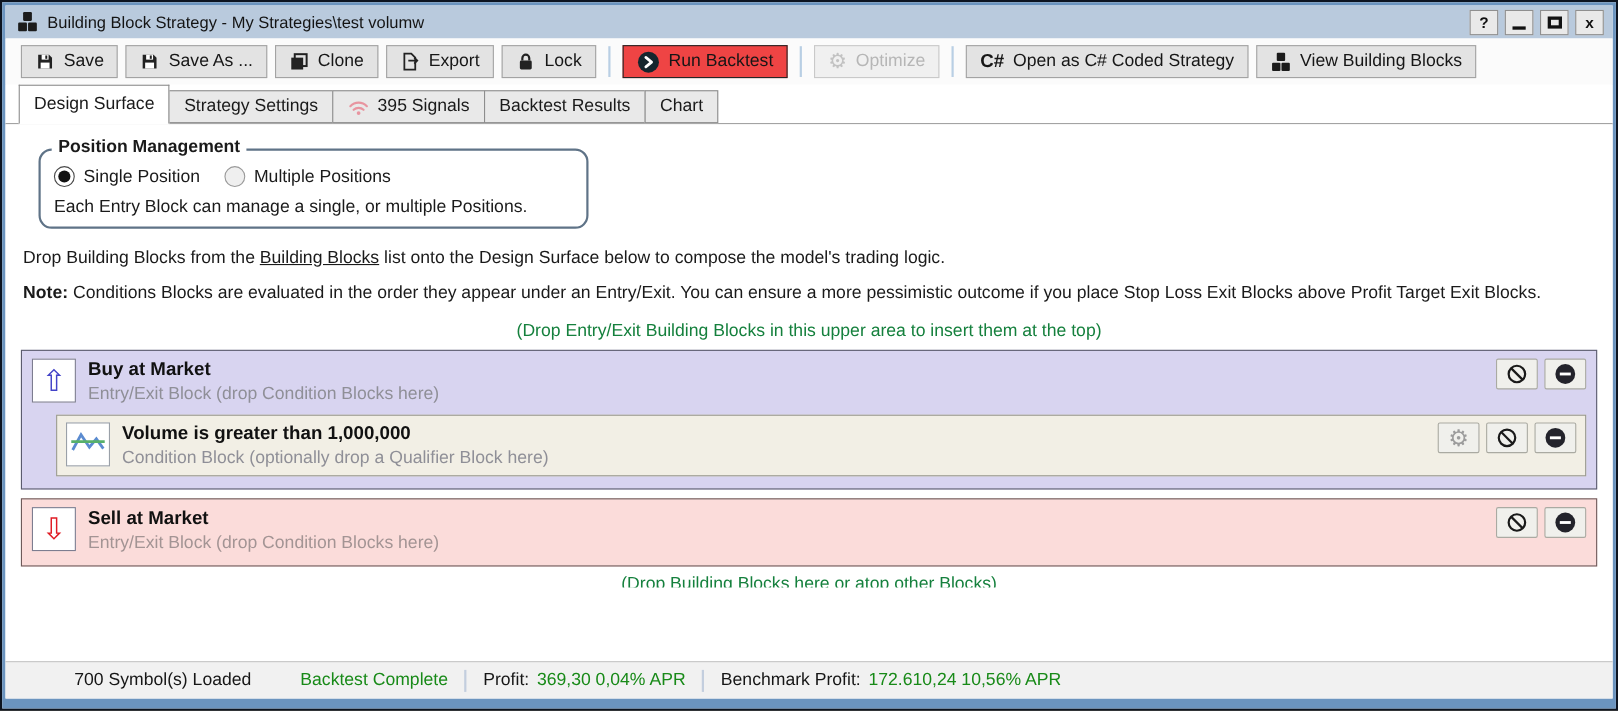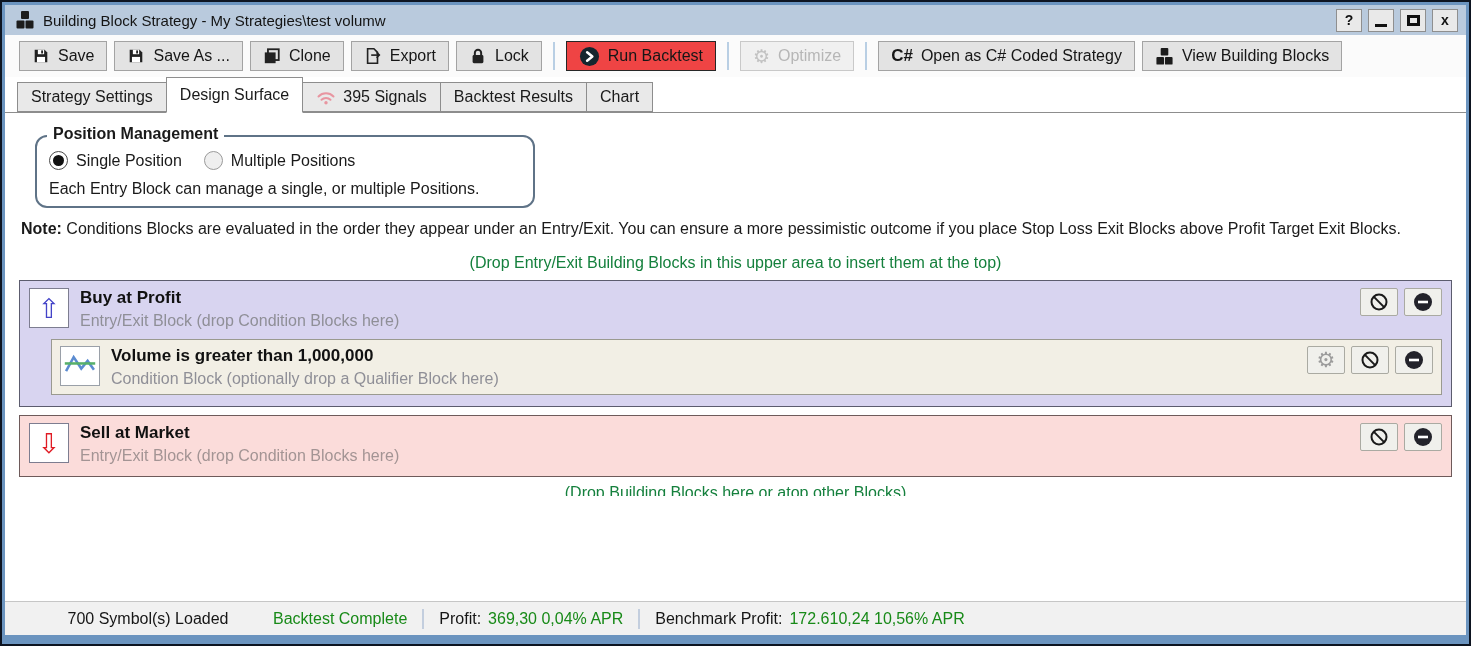--- a/index.html
+++ b/index.html
@@ -194,25 +194,25 @@
           <rect x="6" y="1" width="8" height="8" rx="1"></rect>
           <rect x="1.5" y="10.5" width="8" height="8" rx="1"></rect>
           <rect x="10.5" y="10.5" width="8" height="8" rx="1"></rect>
         </g>
       </svg>
       <span>View Building Blocks</span>
     </div>
   </div>
 
   <div class="tabs">
+    <div class="tab active">
+      <span>Design Surface</span>
+    </div>
     <div class="tab">
       <span>Strategy Settings</span>
-    </div>
-    <div class="tab active">
-      <span>Design Surface</span>
     </div>
     <div class="tab">
       <svg class="wifi-ico" viewBox="0 0 20 16">
         <path d="M2.5 7.5 a10.5 10.5 0 0 1 15 0" fill="none" stroke="#e895a0" stroke-width="2" stroke-linecap="round"></path>
         <path d="M5.5 10.8 a6.5 6.5 0 0 1 9 0" fill="none" stroke="#e895a0" stroke-width="2" stroke-linecap="round"></path>
         <circle cx="10" cy="13.8" r="1.7" fill="#e895a0"></circle>
       </svg>
       <span>395 Signals</span>
     </div>
     <div class="tab">
@@ -229,32 +229,33 @@
       <span class="legend">Position Management</span>
       <div class="radio-row">
         <span class="radio selected"></span>
         <span class="radio-label">Single Position</span>
         <span class="radio"></span>
         <span class="radio-label">Multiple Positions</span>
       </div>
       <div class="gb-desc">Each Entry Block can manage a single, or multiple Positions.</div>
     </div>
 
+    <div class="para"><span>Drop Building Blocks from the </span><span class="link-underline">Building Blocks</span><span> list onto the Design Surface below to compose the model's trading logic.</span></div>
 
     <div class="para note-para"><b>Note:</b><span> Conditions Blocks are evaluated in the order they appear under an Entry/Exit. You can ensure a more pessimistic outcome if you place Stop Loss Exit Blocks above Profit Target Exit Blocks.</span></div>
 
     <div class="hint">(Drop Entry/Exit Building Blocks in this upper area to insert them at the top)</div>
 
     <div class="block buy">
       <div class="blk-head">
         <div class="blk-ico">
           <span class="arrow-glyph arrow-up">⇧</span>
         </div>
         <div class="blk-titles">
-          <span class="blk-title">Buy at Profit</span>
+          <span class="blk-title">Buy at Market</span>
           <span class="blk-sub">Entry/Exit Block (drop Condition Blocks here)</span>
         </div>
         <div class="blk-actions">
           <div class="act-btn">
             <svg width="20" height="20" viewBox="0 0 20 20">
               <circle cx="10" cy="10" r="7.5" fill="none" stroke="#1a1a1a" stroke-width="2"></circle>
               <line x1="4.9" y1="4.9" x2="15.1" y2="15.1" stroke="#1a1a1a" stroke-width="2"></line>
             </svg>
           </div>
           <div class="act-btn">

